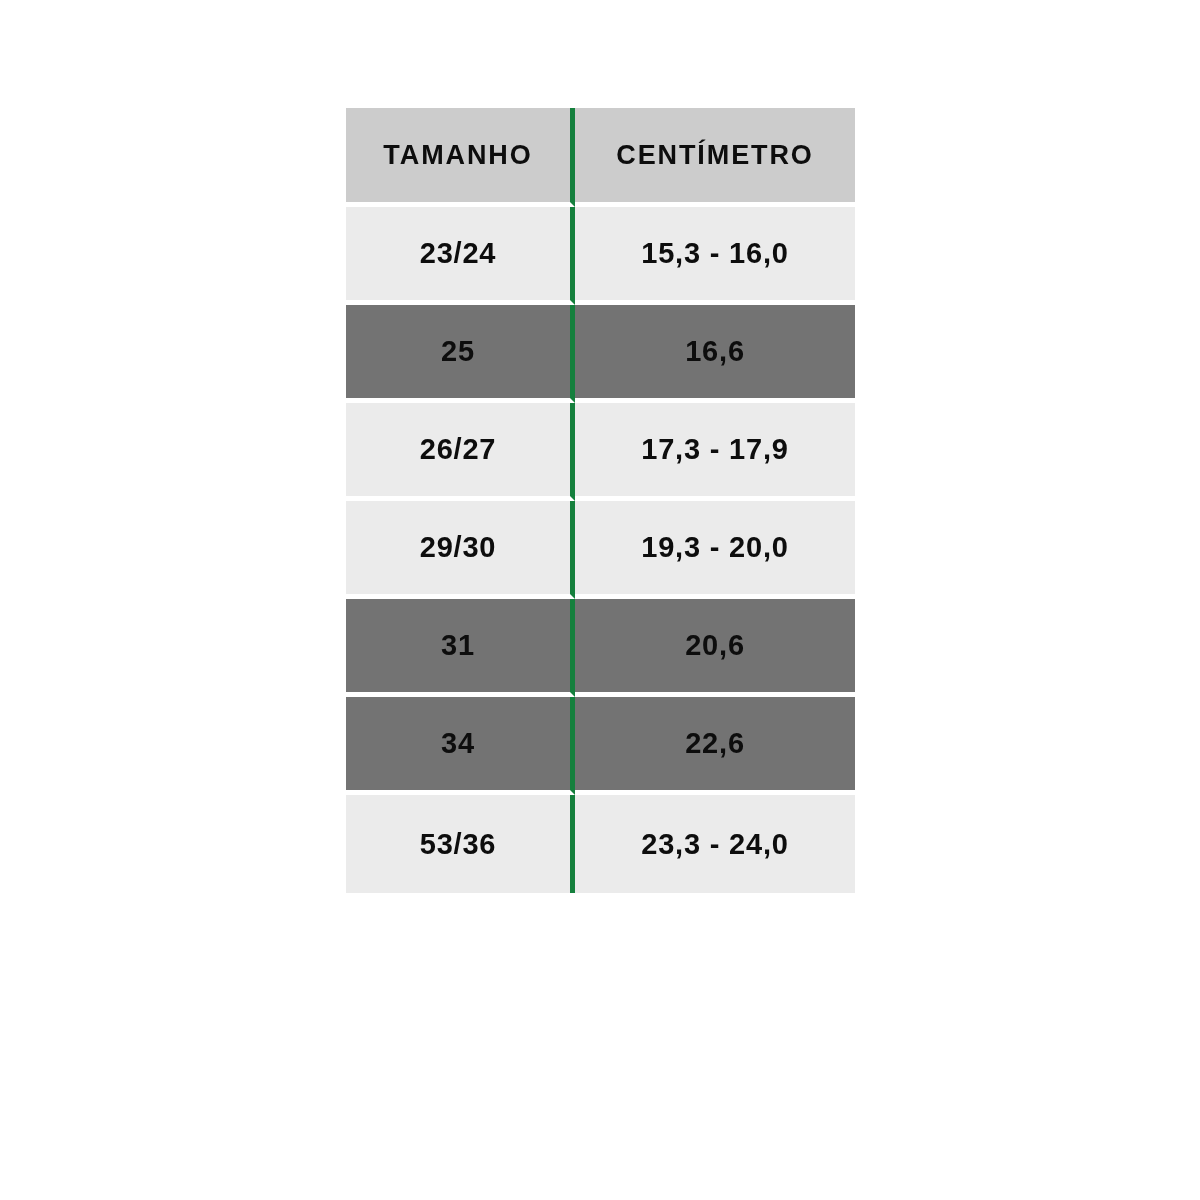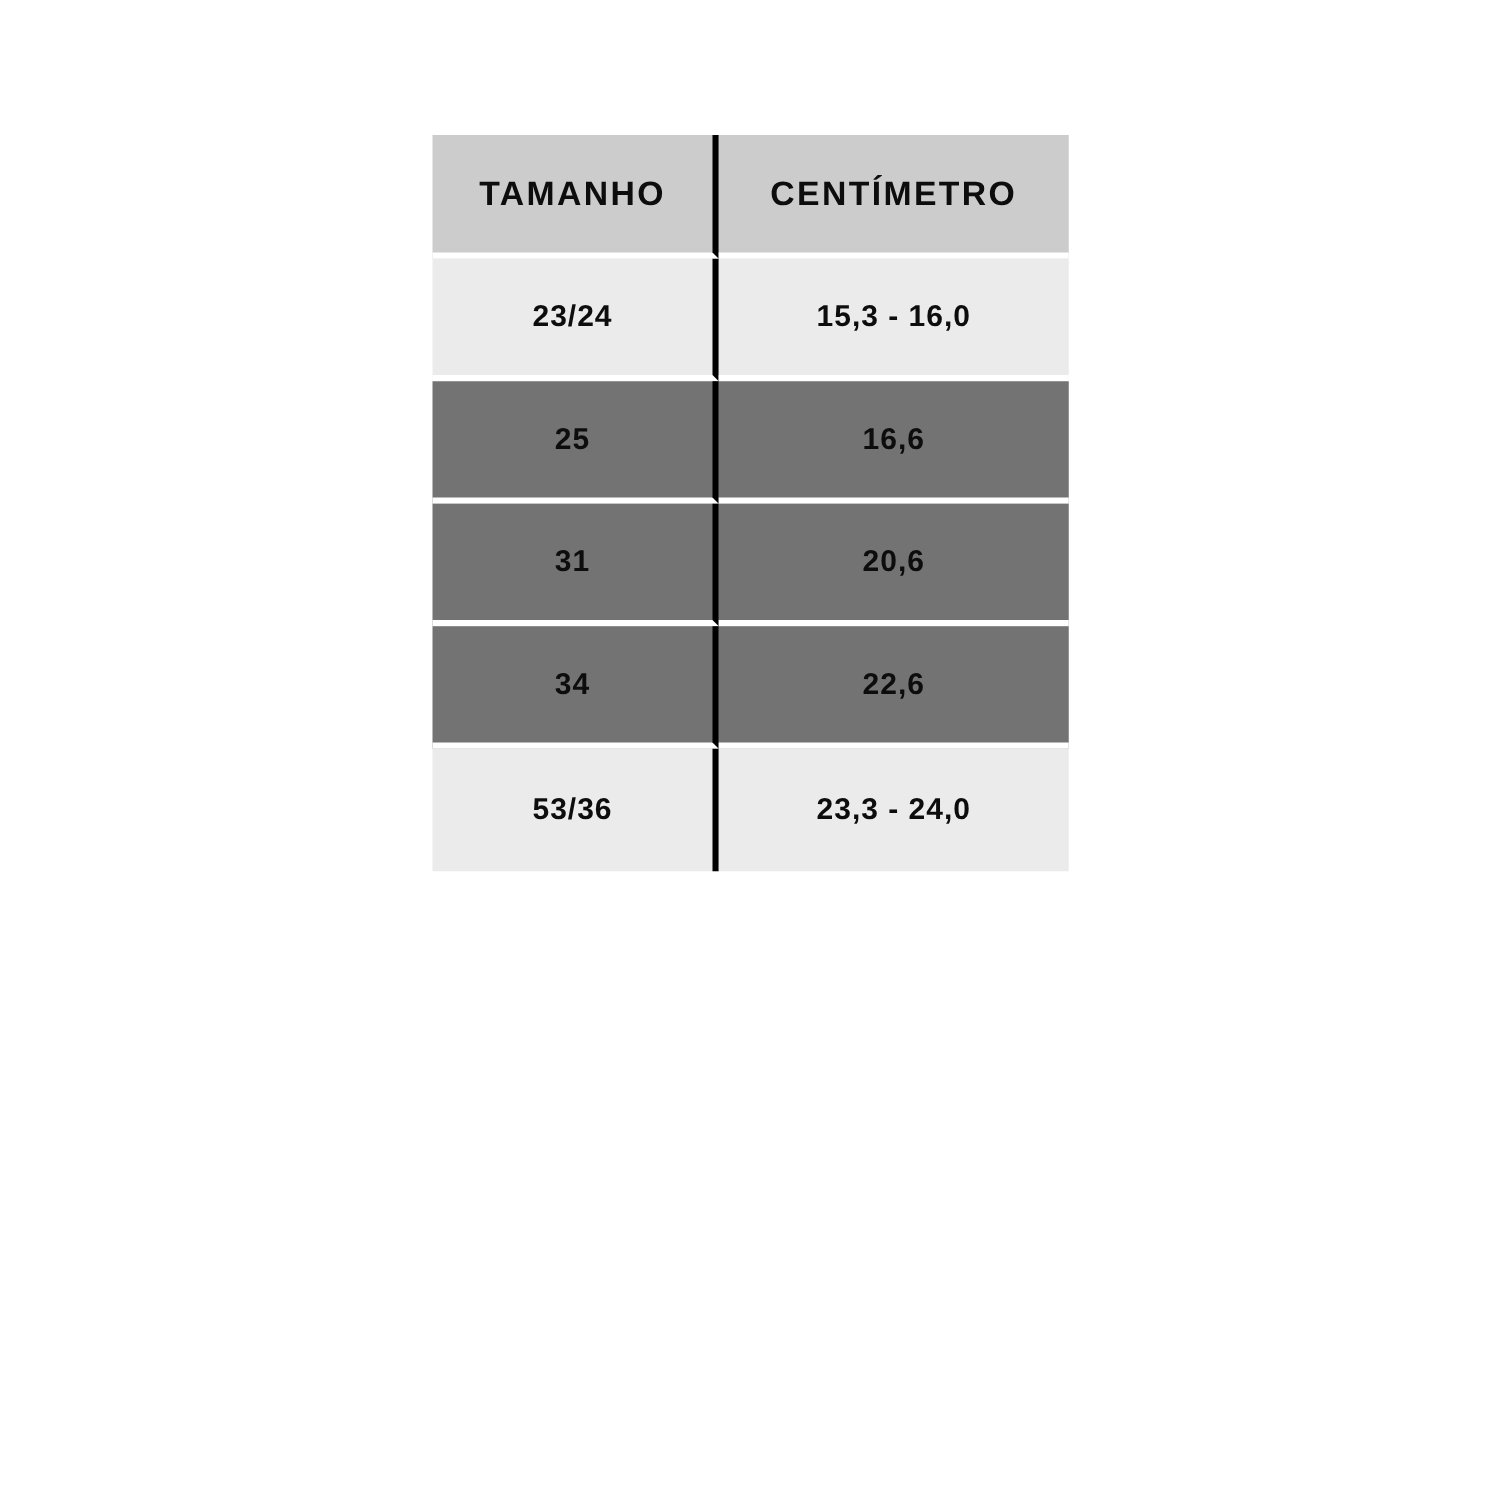--- a/index.html
+++ b/index.html
@@ -42,21 +42,21 @@
     padding: 0;
     margin: 0;
     text-align: center;
     vertical-align: middle;
     color: #0d0d0d;
     font-weight: 700;
     letter-spacing: 0.5px;
     box-sizing: border-box;
     background-clip: padding-box;
     
-    border-right: 5px solid #000000;
+    border-right: 5px solid #15803d;
     border-bottom: 5px solid #ffffff;
   }
 
   .size-table th:last-child,
   .size-table td:last-child {
     border-right: none;
   }
 
   .size-table tr:last-child td {
     border-bottom: none;
@@ -78,21 +78,21 @@
 
   
   .row-light td {
     background: #ebebeb;
   }
   .row-dark td {
     background: #737373;
   }
 
   .size-table tbody td {
-    font-size: 24px;
+    font-size: 29px;
     letter-spacing: 0.8px;
   }
 
   .cell-text {
     display: block;
     line-height: 1;
   }
 </style>
 </head>
 <body>
@@ -123,22 +123,38 @@
 
       <tr class="row-dark">
         <td class="col-size">
           <span class="cell-text">25</span>
         </td>
         <td class="col-cm">
           <span class="cell-text">16,6</span>
         </td>
       </tr>
 
+      <tr class="row-light">
+        <td class="col-size">
+          <span class="cell-text">26/27</span>
+        </td>
+        <td class="col-cm">
+          <span class="cell-text">17,3 - 17,9</span>
+        </td>
+      </tr>
 
 
+      <tr class="row-light">
+        <td class="col-size">
+          <span class="cell-text">29/30</span>
+        </td>
+        <td class="col-cm">
+          <span class="cell-text">19,3 - 20,0</span>
+        </td>
+      </tr>
 
       <tr class="row-dark">
         <td class="col-size">
           <span class="cell-text">31</span>
         </td>
         <td class="col-cm">
           <span class="cell-text">20,6</span>
         </td>
       </tr>
 

